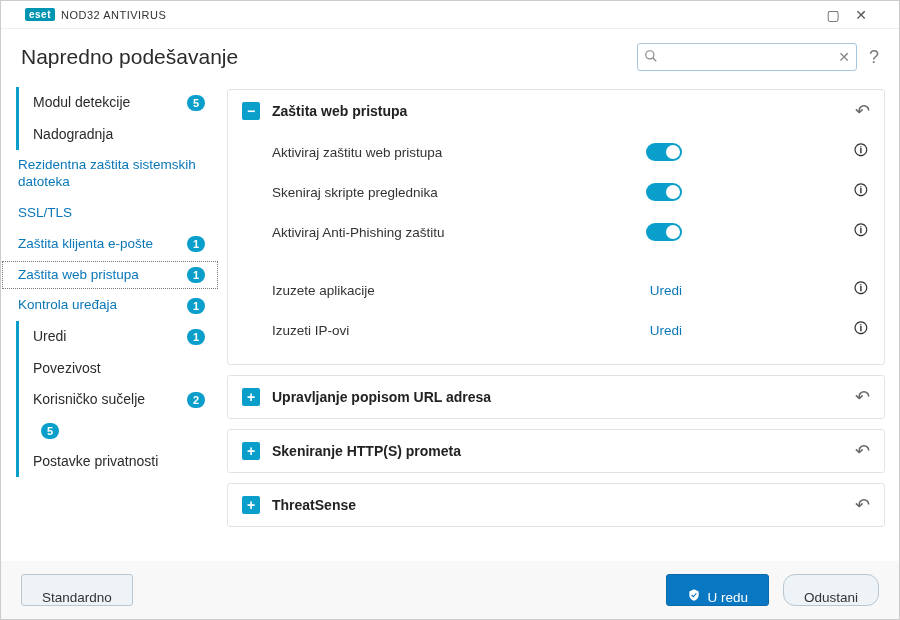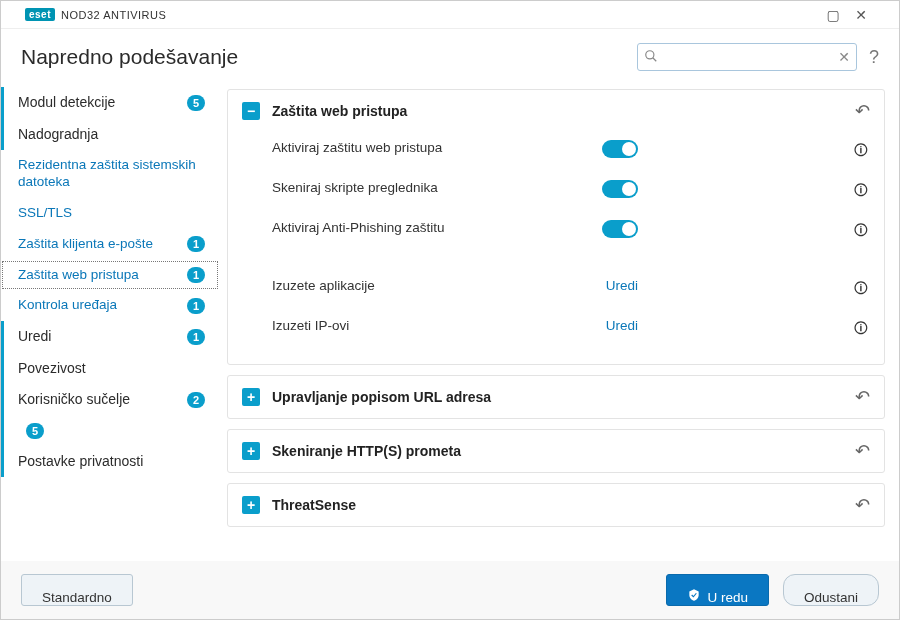--- a/index.html
+++ b/index.html
@@ -14,33 +14,33 @@
   .header h1 { font-size: 21px; font-weight: 400; color: #2b2b2b; }
   .header .spacer { flex: 1; }
   .searchbox { position: relative; width: 220px; height: 28px; border: 1px solid #a9c6dd; border-radius: 3px; display: flex; align-items: center; padding: 0 26px 0 26px; }
   .searchbox .sicon { position: absolute; left: 6px; color: #888; font-size: 14px; }
   .searchbox .xicon { position: absolute; right: 6px; color: #888; font-size: 14px; cursor: pointer; }
   .searchbox input { border: 0; outline: 0; width: 100%; font-size: 13px; background: transparent; }
   .help { margin-left: 12px; font-size: 18px; color: #777; cursor: pointer; }
   .body { flex: 1; display: flex; overflow: hidden; }
   .sidebar { width: 218px; padding: 6px 0; overflow-y: auto; }
   .sb-item { display: flex; align-items: center; padding: 7px 14px 7px 14px; cursor: pointer; font-size: 14px; color: #2b2b2b; border-left: 3px solid transparent; }
-  .sb-item.top { border-left-color: #0a9ecb; font-weight: 400; }
+  .sb-item.top { border-left-color: #0a9ecb; font-weight: 400; margin-left: 15px; }
   .sb-item.sub { padding-left: 14px; color: #0a77b8; font-size: 13.5px; }
   .sb-item.sub.sel { outline: 1px dotted #777; outline-offset: -2px; }
   .sb-item .label { flex: 1; line-height: 1.25; }
   .badge { display: inline-block; min-width: 18px; height: 16px; border-radius: 8px; background: #0a9ecb; color: #fff; font-size: 11px; font-weight: 600; text-align: center; line-height: 16px; margin-left: 8px; padding: 0 5px; }
   .content { flex: 1; padding: 8px 14px 8px 8px; overflow-y: auto; }
   .panel { border: 1px solid #e3e3e3; border-radius: 3px; margin-bottom: 10px; background: #fff; }
   .panel-header { display: flex; align-items: center; padding: 10px 14px; cursor: pointer; }
   .expicon { width: 18px; height: 18px; background: #0a9ecb; color: #fff; border-radius: 2px; display: flex; align-items: center; justify-content: center; font-weight: 800; font-size: 14px; margin-right: 12px; line-height: 1; }
   .panel-title { flex: 1; font-size: 14px; font-weight: 600; color: #222; }
   .panel-revert { font-size: 18px; color: #666; cursor: pointer; }
   .panel-body { padding: 0 14px 14px 44px; }
-  .row { display: flex; align-items: flex-start; padding: 8px 0; gap: 44px; }
+  .row { display: flex; align-items: center; padding: 8px 0; }
   .row .rlabel { flex: 1; font-size: 13.5px; color: #333; }
   .row .rlink { color: #0a77b8; font-size: 13.5px; cursor: pointer; margin-right: 170px; }
   .toggle { width: 36px; height: 18px; border-radius: 10px; background: #0a9ecb; position: relative; margin-right: 170px; cursor: pointer; }
   .toggle::after { content: ""; position: absolute; right: 2px; top: 2px; width: 14px; height: 14px; border-radius: 50%; background: #fff; }
   .info { font-size: 14px; color: #333; cursor: pointer; width: 18px; text-align: center; }
   .gap { height: 18px; }
   .footer { height: 58px; border-top: 0; display: flex; align-items: center; padding: 0 20px; background: #f8f8f8; }
   .btn { height: 32px; padding: 0 20px; border: 1px solid #b8c7d2; border-radius: 3px; background: #eef3f7; color: #333; font-size: 13.5px; cursor: pointer; display: flex; align-items: flex-end; }
   .btn.primary { background: #0a77c2; border-color: #0a6aac; color: #fff; }
   .btn .bicon { margin-right: 6px; }

